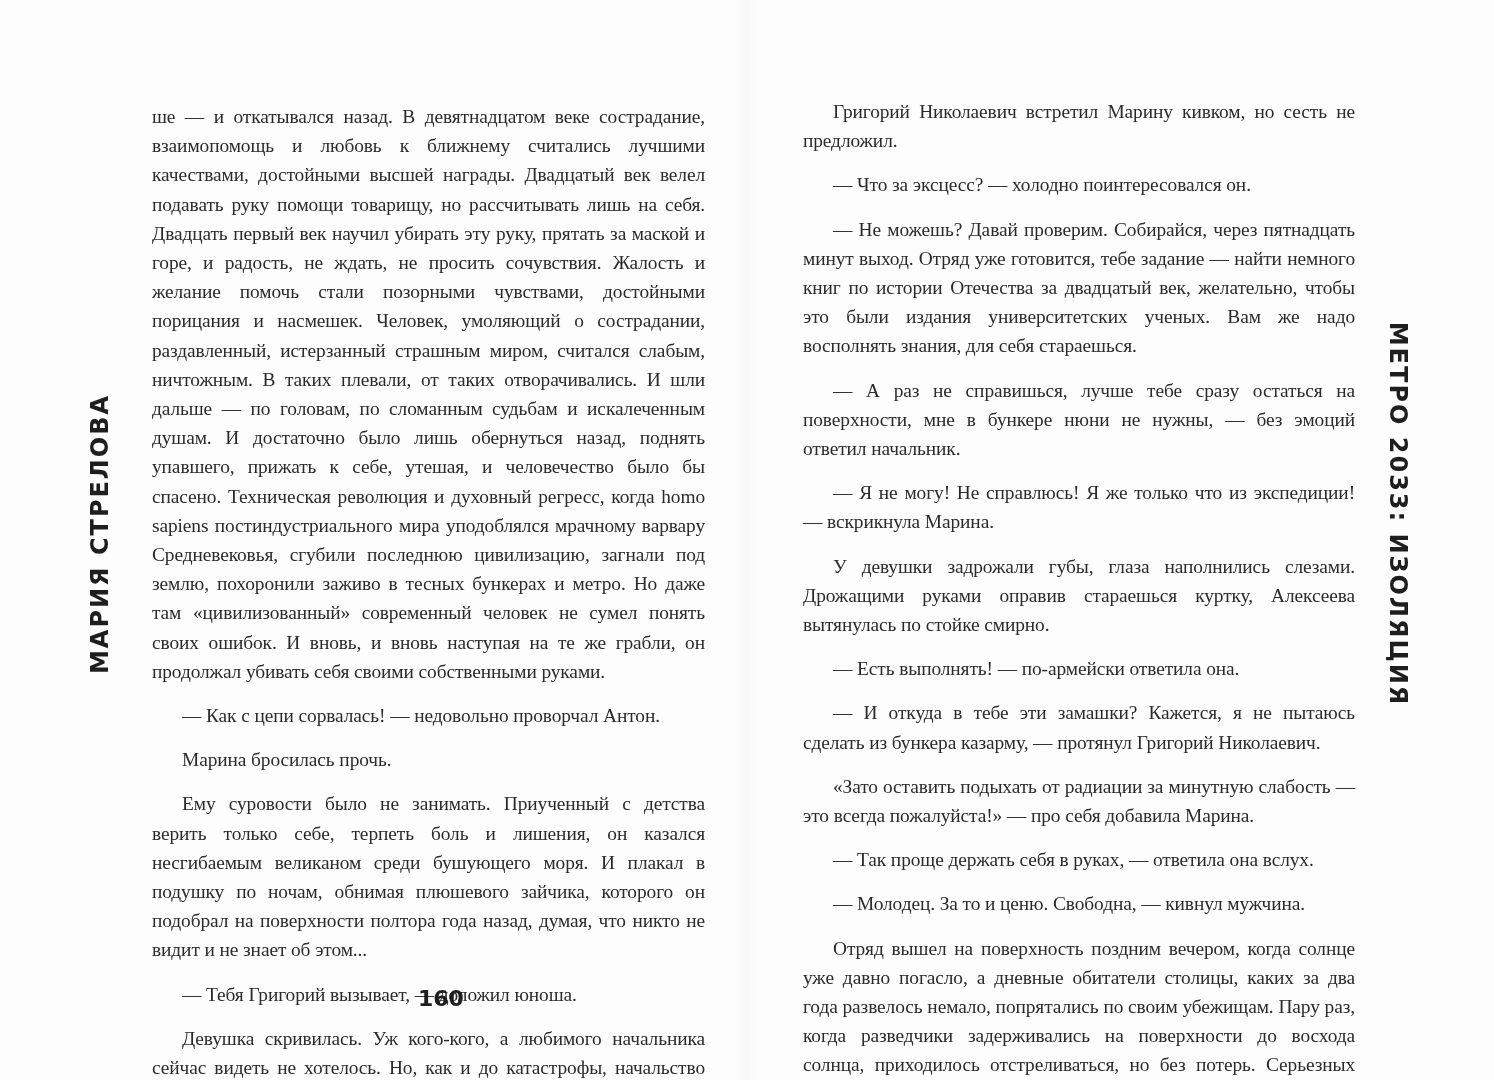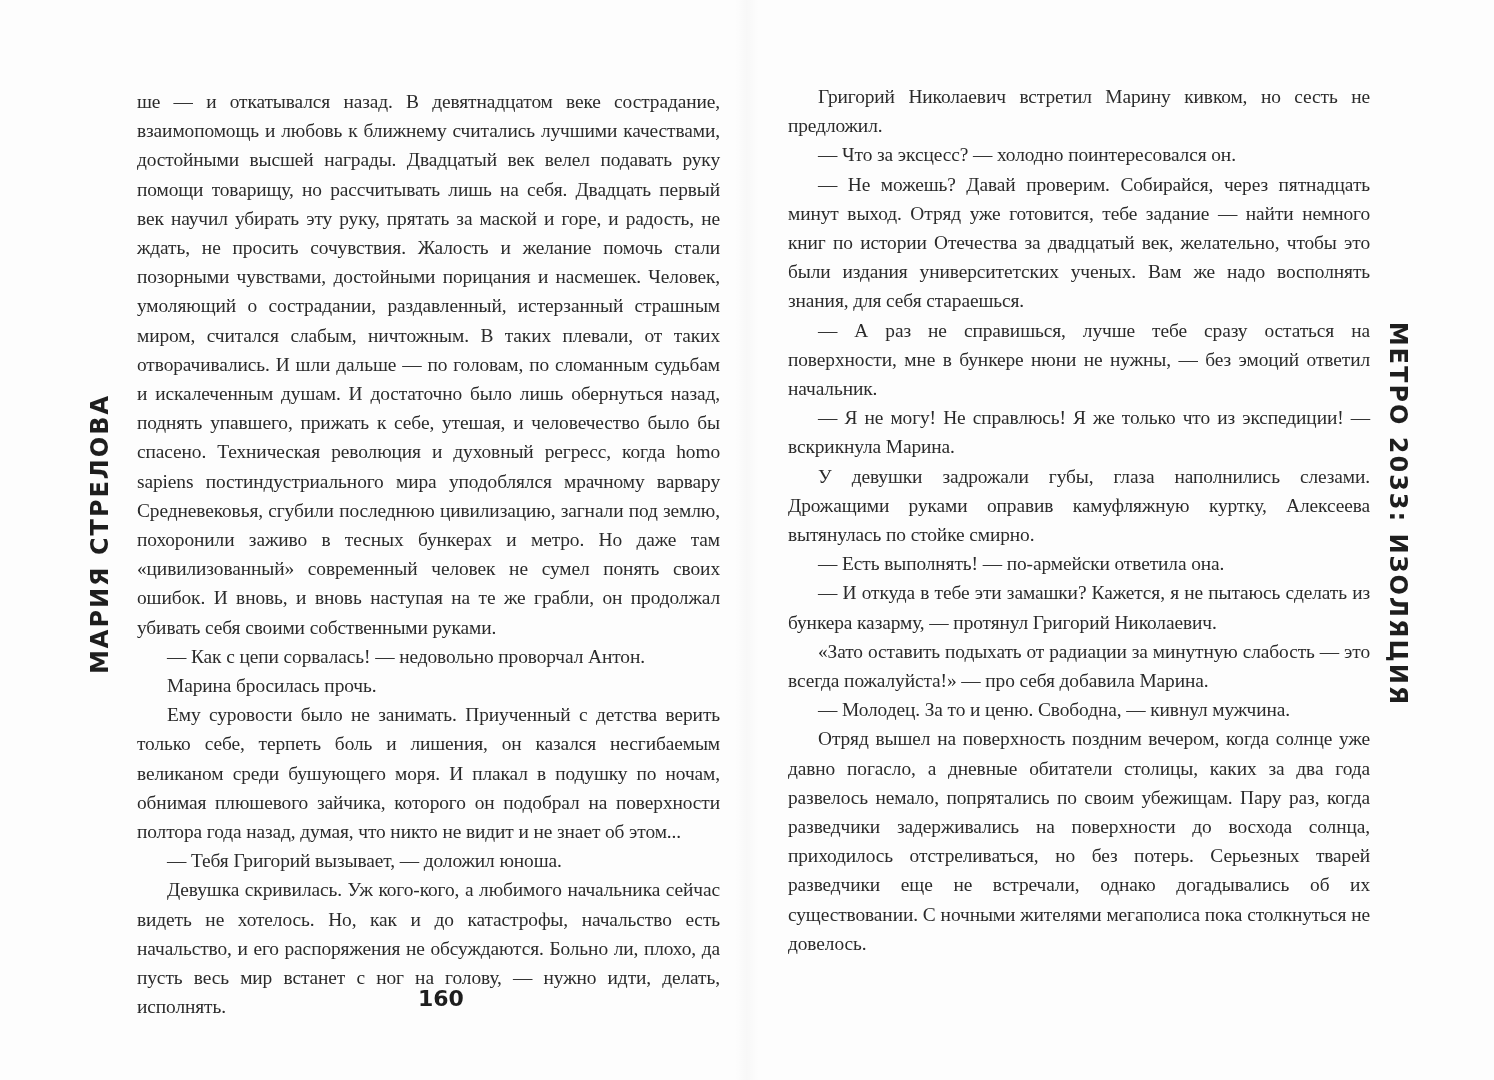--- a/index.html
+++ b/index.html
@@ -20,21 +20,21 @@
   }
   .text-block {
     position: absolute;
     font-size: 19.4px;
     line-height: 29.2px;
     text-align: justify;
     letter-spacing: -0.1px;
   }
   .page-left .text-block { left: 137px; top: 87px; width: 583px; }
   .page-right .text-block { left: 41px; top: 82px; width: 582px; }
-  .text-block p { margin: 0; text-indent: 0; }
+  .text-block p { margin: 15px; text-indent: 0; }
   .text-block p.indent { text-indent: 30px; }
   .text-block p.cont { text-indent: 0; }
   .running-title {
     position: absolute;
     font-family: "DejaVu Sans", "Liberation Sans", sans-serif;
     font-weight: bold;
     font-size: 24px;
     letter-spacing: 2px;
     color: #1e1e1e;
     white-space: nowrap;
@@ -78,24 +78,25 @@
 
   <div class="gutter"></div>
 
   <div class="page page-right">
     <div class="text-block">
       <p class="indent">Григорий Николаевич встретил Марину кивком, но сесть не предложил.</p>
       <p class="indent">— Что за эксцесс? — холодно поинтересовался он.</p>
       <p class="indent">— Не можешь? Давай проверим. Собирайся, через пятнадцать минут выход. Отряд уже готовится, тебе задание — найти немного книг по истории Отечества за двадцатый век, желательно, чтобы это были издания университетских ученых. Вам же надо восполнять знания, для себя стараешься.</p>
       <p class="indent">— А раз не справишься, лучше тебе сразу остаться на поверхности, мне в бункере нюни не нужны, — без эмоций ответил начальник.</p>
       <p class="indent">— Я не могу! Не справлюсь! Я же только что из экспедиции! — вскрикнула Марина.</p>
-      <p class="indent">У девушки задрожали губы, глаза наполнились слезами. Дрожащими руками оправив камуфляжную куртку, Алексеева вытянулась по стойке смирно.</p>
+      <p class="indent">У девушки задрожали губы, глаза наполнились слезами. Дрожащими руками оправив стараешься куртку, Алексеева вытянулась по стойке смирно.</p>
       <p class="indent">— Есть выполнять! — по-армейски ответила она.</p>
       <p class="indent">— И откуда в тебе эти замашки? Кажется, я не пытаюсь сделать из бункера казарму, — протянул Григорий Николаевич.</p>
       <p class="indent">«Зато оставить подыхать от радиации за минутную слабость — это всегда пожалуйста!» — про себя добавила Марина.</p>
+      <p class="indent">— Так проще держать себя в руках, — ответила она вслух.</p>
       <p class="indent">— Молодец. За то и ценю. Свободна, — кивнул мужчина.</p>
       <p class="indent">Отряд вышел на поверхность поздним вечером, когда солнце уже давно погасло, а дневные обитатели столицы, каких за два года развелось немало, попрятались по своим убежищам. Пару раз, когда разведчики задерживались на поверхности до восхода солнца, приходилось отстреливаться, но без потерь. Серьезных тварей разведчики еще не встречали, однако догадывались об их существовании. С ночными жителями мегаполиса пока столкнуться не довелось.</p>
     </div>
 
   </div>
 
   <div class="running-title title-right">МЕТРО 2033: ИЗОЛЯЦИЯ</div>
 </div>
 
 </body></html>

